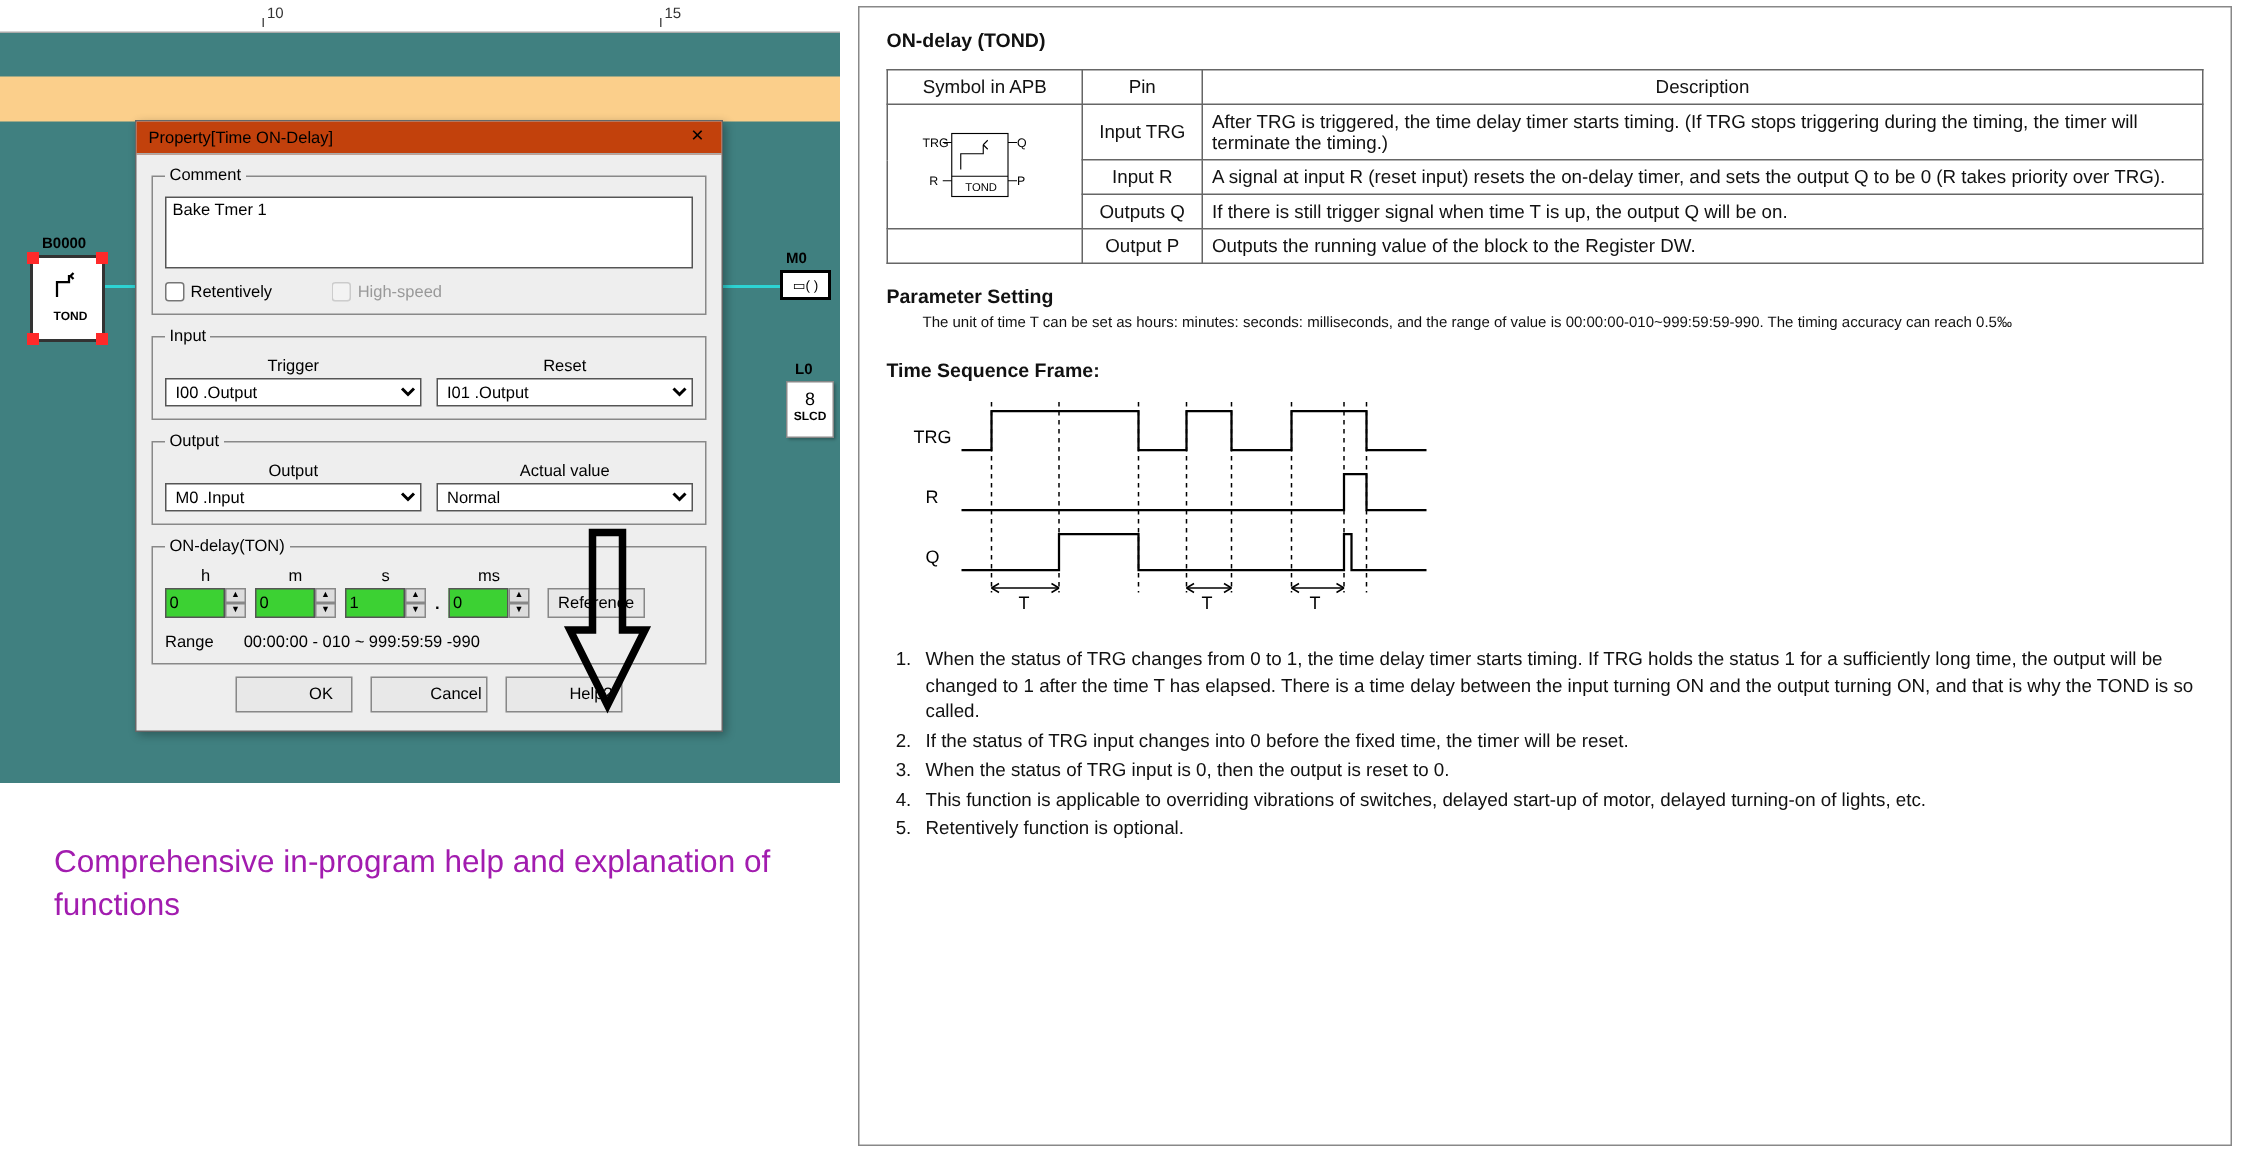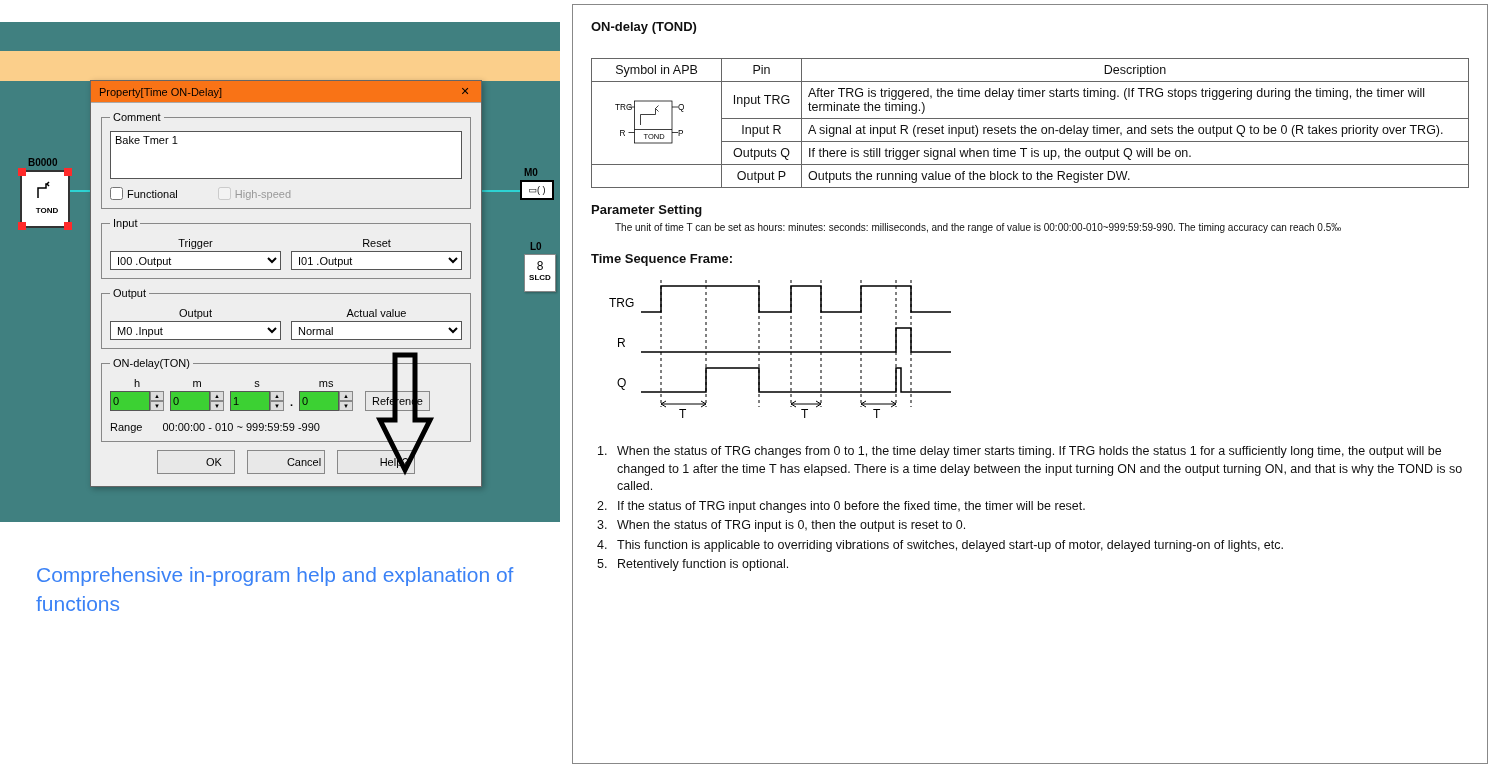--- a/index.html
+++ b/index.html
@@ -24,21 +24,21 @@
 .tond-caption { font-size: 8px; font-weight: bold; }
 
 .m0-block { position: absolute; left: 520px; top: 158px; width: 34px; height: 20px; background: #fff; border: 2px solid #000; font-size: 9px; text-align: center; line-height: 16px; }
 .m0-label { position: absolute; left: 524px; top: 145px; font-size: 10px; font-weight: bold; }
 .wire { position: absolute; left: 70px; top: 168px; width: 450px; height: 2px; background: #2dd3d3; }
 
 .l0-block { position: absolute; left: 524px; top: 232px; width: 32px; height: 38px; background: #fff; border: 1px solid #888; box-shadow: 1px 1px 2px rgba(0,0,0,0.3); font-size: 9px; text-align: center; }
 .l0-label { position: absolute; left: 530px; top: 219px; font-size: 10px; font-weight: bold; }
 
 .dialog { position: absolute; left: 90px; top: 80px; width: 392px; background: #eee; border: 1px solid #666; box-shadow: 2px 2px 6px rgba(0,0,0,0.3); font-size: 11px; }
-.dialog-title { height: 22px; background: #f97316; border-bottom: 1px solid #aaa; padding: 3px 8px; display: flex; justify-content: space-between; align-items: center; }
+.dialog-title { height: 22px; background: #c2410c; border-bottom: 1px solid #aaa; padding: 3px 8px; display: flex; justify-content: space-between; align-items: center; }
 .dialog-title span { font-size: 11px; }
 .dialog-close { width: 16px; height: 16px; font-size: 13px; text-align: center; line-height: 14px; cursor: pointer; }
 .dialog-body { padding: 8px 10px 12px 10px; }
 
 fieldset { border: 1px solid #888; margin-bottom: 8px; padding: 8px; }
 fieldset legend { font-size: 11px; padding: 0 3px; }
 .comment-box { width: 100%; height: 48px; border: 1px solid #555; background: #fff; padding: 2px 4px; font-size: 11px; font-family: inherit; resize: none; }
 .chk-row { margin-top: 6px; display: flex; gap: 40px; font-size: 11px; }
 .chk-row label { display: flex; align-items: center; gap: 4px; }
 .chk-row .disabled { color: #999; }
@@ -57,44 +57,50 @@
 .spin-btns button { width: 14px; height: 10px; font-size: 6px; line-height: 6px; border: 1px solid #888; background: #ddd; padding: 0; }
 .dot { align-self: flex-end; padding-bottom: 3px; font-weight: bold; }
 .ref-btn { height: 20px; padding: 0 6px; font-size: 11px; border: 1px solid #888; background: #e8e8e8; margin-left: 6px; align-self: flex-end; }
 .range-row { margin-top: 10px; font-size: 11px; display: flex; gap: 20px; }
 
 .btn-row { display: flex; justify-content: center; gap: 12px; margin-top: 8px; }
 .btn-row button { width: 78px; height: 24px; font-size: 11px; border: 1px solid #888; background: #e8e8e8; padding-left: 36px; }
 
 .arrow-hint { position: absolute; left: 370px; top: 350px; pointer-events: none; }
 
-.caption-text { position: absolute; left: 36px; top: 560px; font-size: 21px; color: #3b82f6; line-height: 1.4; }
+.caption-text { position: absolute; left: 36px; top: 560px; font-size: 21px; color: #a21caf; line-height: 1.4; }
 
 .help-pane { position: absolute; left: 572px; top: 4px; width: 916px; height: 760px; border: 1px solid #888; padding: 14px 18px; font-size: 13px; color: #111; overflow: hidden; }
-.help-title { font-size: 13px; font-weight: bold; margin-bottom: 24px; }
+.help-title { font-size: 13px; font-weight: bold; margin-bottom: 12px; }
 .help-table { border-collapse: collapse; width: 100%; font-size: 12.5px; margin-bottom: 14px; }
 .help-table th, .help-table td { border: 1px solid #666; padding: 4px 6px; vertical-align: middle; }
 .help-table th { font-weight: normal; text-align: center; background: #fff; }
 .help-table .sym-cell { width: 130px; text-align: center; }
 .help-table .pin-cell { width: 80px; text-align: center; }
 
 .param-head { font-weight: bold; font-size: 13px; margin-bottom: 4px; }
 .param-body { margin-left: 24px; font-size: 10px; line-height: 1.4; margin-bottom: 16px; }
 .tsf-head { font-weight: bold; font-size: 13px; margin-bottom: 6px; }
 .tsf-diag { margin-left: 10px; margin-bottom: 18px; }
 .fd-head { font-weight: bold; font-size: 13px; margin-bottom: 6px; }
 .fd-list { margin-left: 20px; font-size: 12.5px; line-height: 1.4; }
 .fd-list li { margin-bottom: 2px; padding-left: 6px; }
 
 .sym-svg { width: 90px; height: 60px; }
 </style>
 </head>
 <body>
 
 <div class="left-pane">
+  <div class="ruler">
+    <span class="ruler-mark" style="left:175px"></span>
+    <span class="ruler-tick" style="left:178px">10</span>
+    <span class="ruler-mark" style="left:440px"></span>
+    <span class="ruler-tick" style="left:443px">15</span>
+  </div>
   <div class="canvas-area">
     <div class="orange-strip"></div>
 
     <span class="tond-block-label">B0000</span>
     <div class="tond-block">
       <div class="handle h-tl"></div>
         <div class="handle h-tr"></div>
       <div class="handle h-bl"></div>
         <div class="handle h-br"></div>
       <div class="tond-inner">
@@ -122,21 +128,21 @@
       <span>Property[Time ON-Delay]</span>
       <span class="dialog-close">✕</span>
     </div>
     <div class="dialog-body">
       <fieldset>
         <legend>Comment</legend>
         <textarea class="comment-box" style="">Bake Tmer 1</textarea>
         <div class="chk-row">
           <label>
               <input type="checkbox" style=""> 
-              <span>Functional</span>
+              <span>Retentively</span>
             </label>
           <label class="disabled">
               <input type="checkbox" disabled="" style=""> 
               <span>High-speed</span>
             </label>
         </div>
       </fieldset>
 
       <fieldset>
         <legend>Input</legend>

